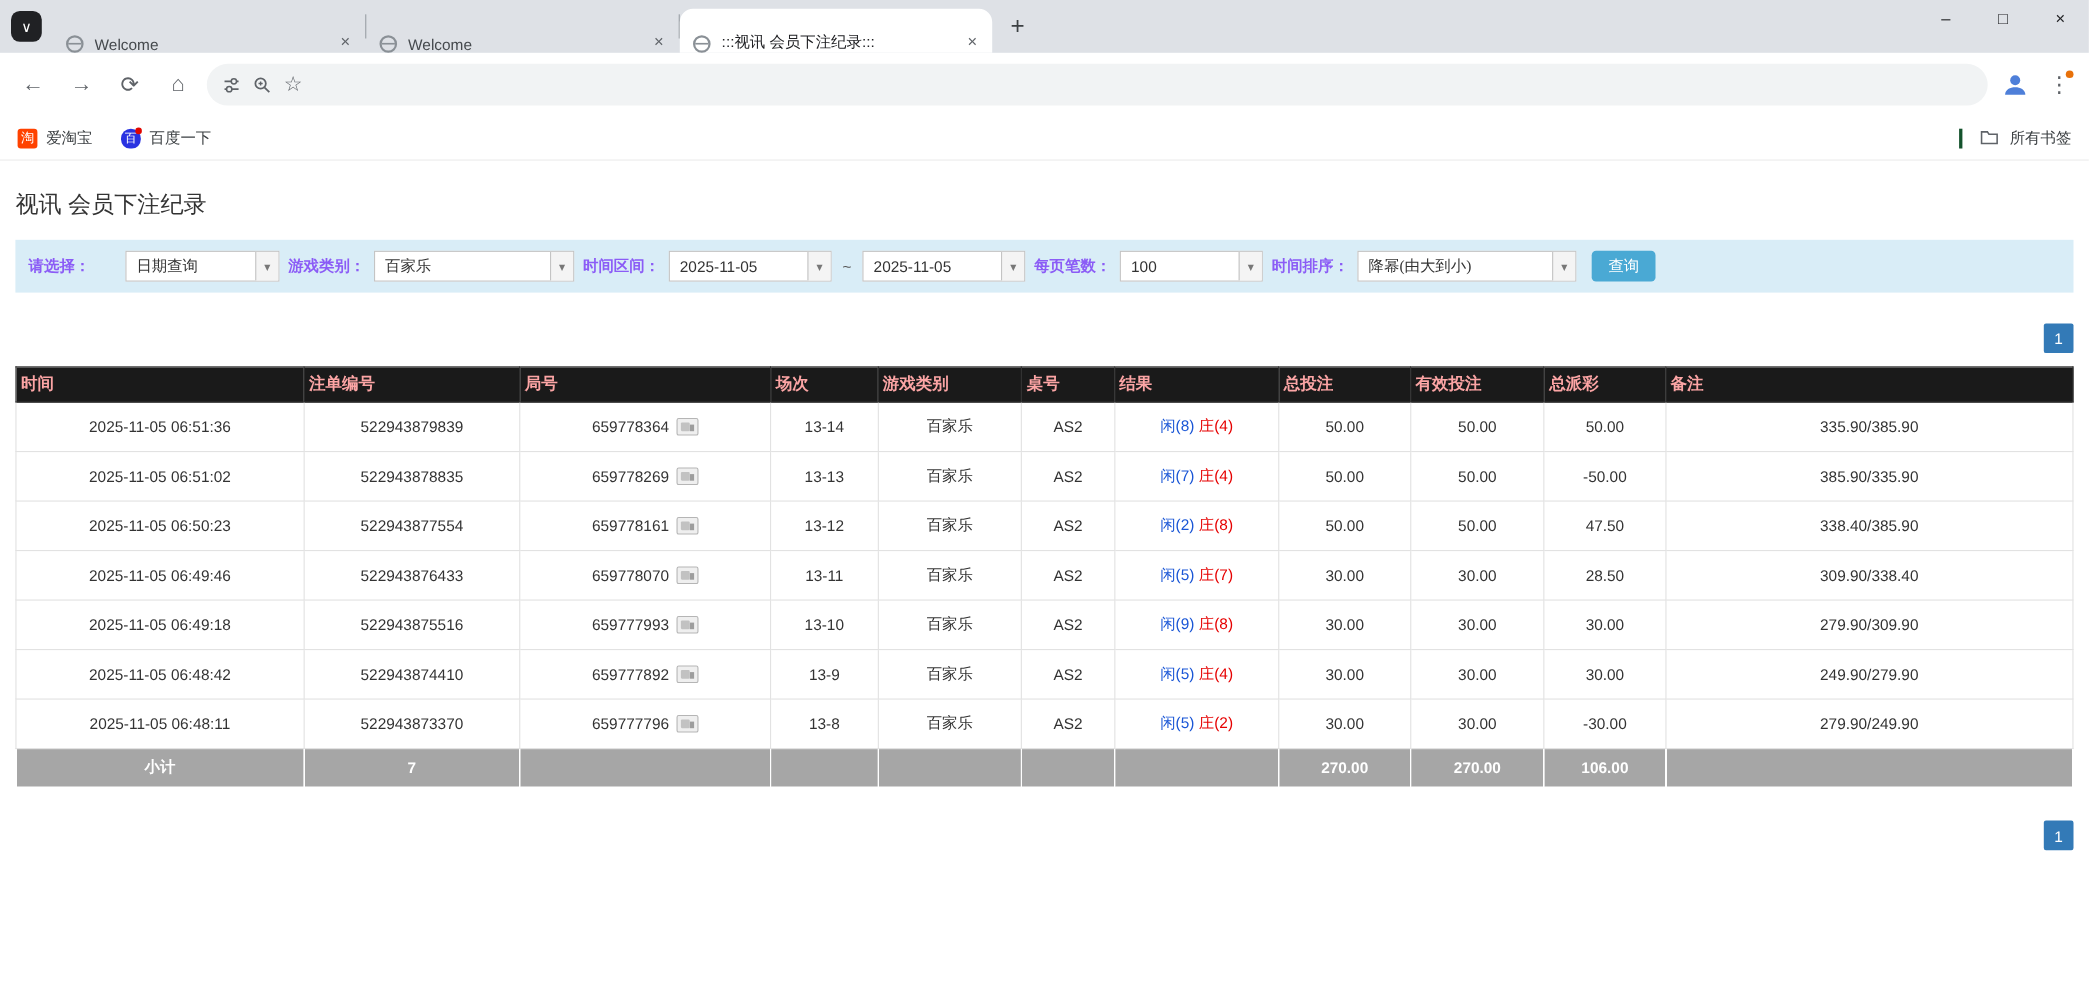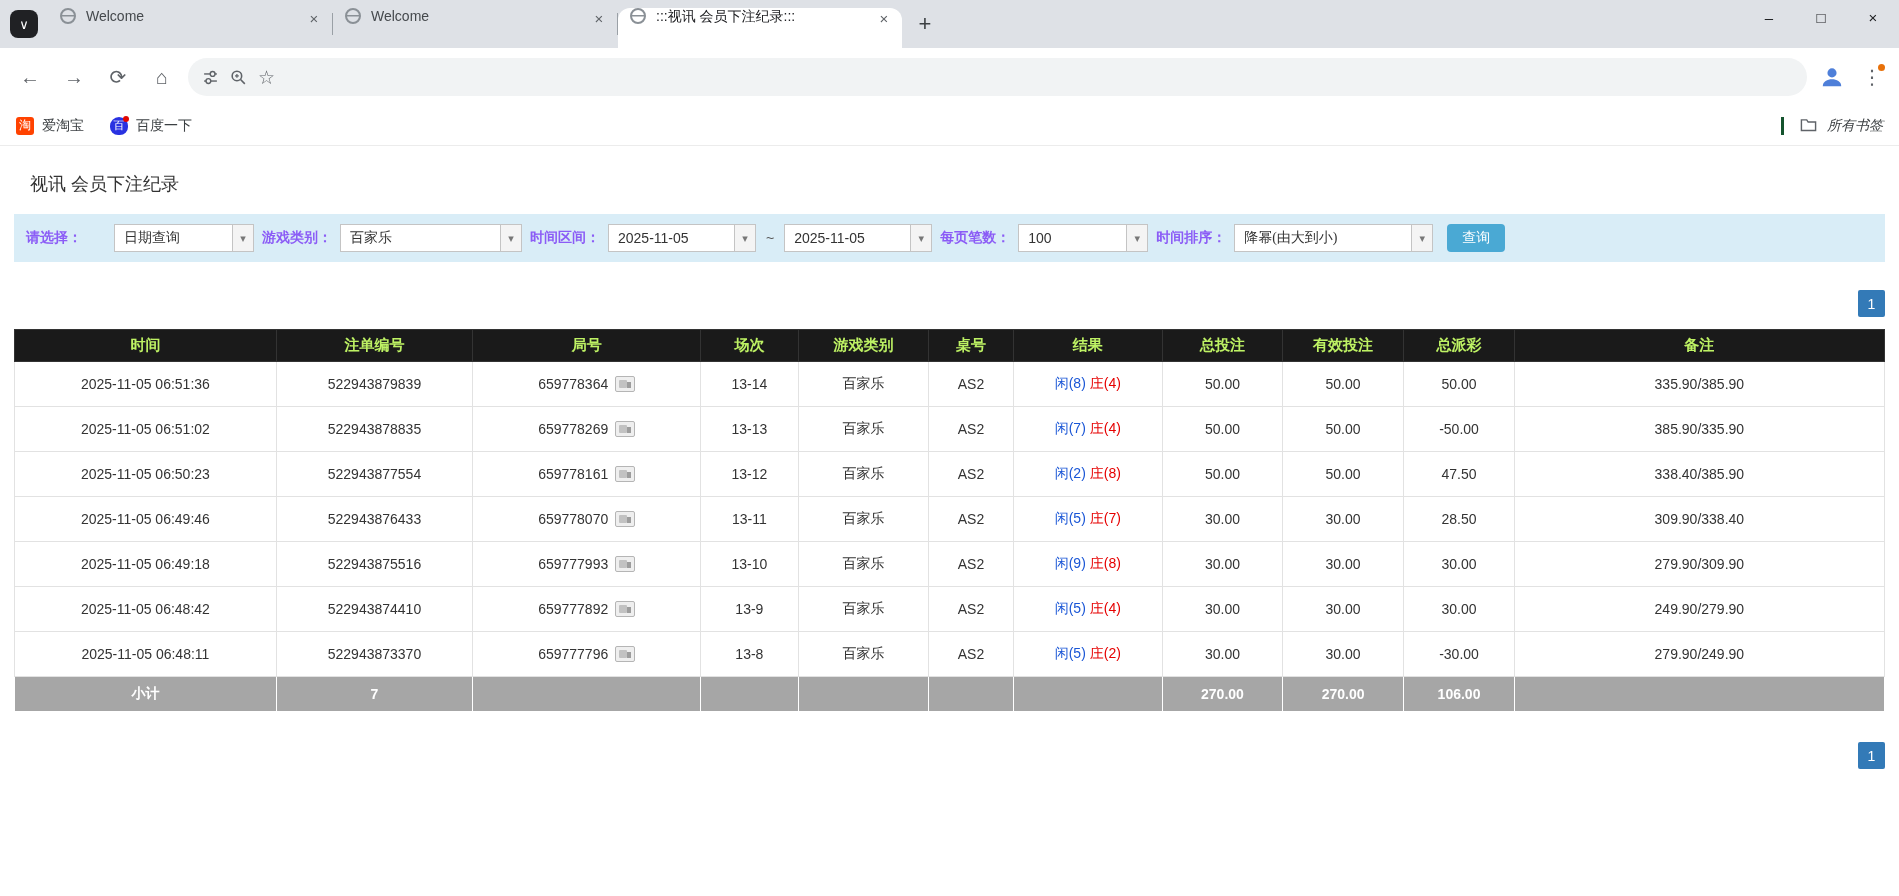--- a/index.html
+++ b/index.html
@@ -14,21 +14,21 @@
   .tabstrip {
     background:#dee1e6; height:48px;
     display:flex; align-items:flex-end; padding:0 10px; position:relative;
   }
   .tab-search-btn {
     width:28px; height:28px; border-radius:8px; background:#202124; color:#fff;
     display:flex; align-items:center; justify-content:center; font-size:13px;
     align-self:center; margin-right:10px; cursor:pointer;
   }
   .tab {
-    width:284px; height:40px; display:flex; align-items:flex-start;
+    width:284px; height:40px; display:flex; align-items:flex-end;
     padding:0 8px 0 12px; border-radius:12px 12px 0 0;
     color:#45494d; font-size:14px; position:relative; cursor:pointer;
   }
   .tab.active { background:#fff; color:#202124; }
   .tab-sep { width:1px; height:22px; background:#9aa0a6; align-self:center; }
   .fav {
     width:16px; height:16px; border-radius:50%;
     border:2px solid #8a9096; margin-right:10px; flex:none;
     background:
       linear-gradient(#8a9096,#8a9096) center/12px 1.5px no-repeat;
@@ -92,25 +92,25 @@
     font-size:12px; display:flex; align-items:center; justify-content:center;
   }
   .bm-ic-baidu {
     width:18px; height:18px; border-radius:50% 50% 45% 45%; background:#2932e1; color:#fff;
     font-size:11px; display:flex; align-items:center; justify-content:center; position:relative;
   }
   .bm-ic-baidu::after {
     content:""; position:absolute; top:-1px; right:-1px; width:6px; height:6px;
     border-radius:50%; background:#e10600;
   }
-  .bm-right { margin-left:auto; display:flex; align-items:center; gap:10px; border-left:3px solid #14532d; padding-left:16px;font-style:italic; }
+  .bm-right { margin-left:auto; display:flex; align-items:center; gap:10px; border-left:3px solid #14532d; padding-left:16px; }
 
   
   .content { padding:0 14px; }
-  .page-title { font-size:18px; font-weight:400; color:#333; margin:26px 16px 18px; }
+  .page-title { font-size:21px; font-weight:400; color:#333; margin:26px 0 18px; }
 
   .filterbar {
     background:#d9edf7; padding:10px 12px; display:flex; align-items:center; gap:8px;
     font-size:14px; flex-wrap:nowrap;
   }
   .f-label { color:#8b5cf6; font-weight:bold; white-space:nowrap; }
   .combo {
     display:flex; align-items:stretch; background:#fff;
     border:1px solid #c4c4c4; height:28px; cursor:pointer;
   }
@@ -137,22 +137,22 @@
   .pager-row { display:flex; justify-content:flex-end; margin:28px 0 12px; }
   .pager-row.bottom { margin:30px 0 0; }
   .pager-btn {
     min-width:27px; height:27px; background:#337ab7; color:#fff; border-radius:2px;
     display:flex; align-items:center; justify-content:center; font-size:14px; cursor:pointer;
   }
 
   
   table.bet-table { width:100%; border-collapse:collapse; table-layout:fixed; }
   .bet-table thead th {
-    background:#1a1a1a; color:#bef264; font-size:15px; font-weight:bold;
-    padding:6px 4px; border:1px solid #333; text-align:center;
+    background:#1a1a1a; color:#fca5a5; font-size:15px; font-weight:bold;
+    padding:6px 4px; border:1px solid #333; text-align:left;
   }
   .bet-table tbody td {
     border:1px solid #e2e2e2; text-align:center; font-size:14px; color:#333;
     padding:13px 4px; background:#fff; white-space:nowrap; overflow:hidden;
   }
   .bet-table tr.gray td {
     background:#a6a6a6; color:#fff; font-weight:bold; border:1px solid #fff; padding:8px 4px;
   }
   .res-p { color:#1a56d6; }
   .res-b { color:#e60000; margin-left:4px; }

